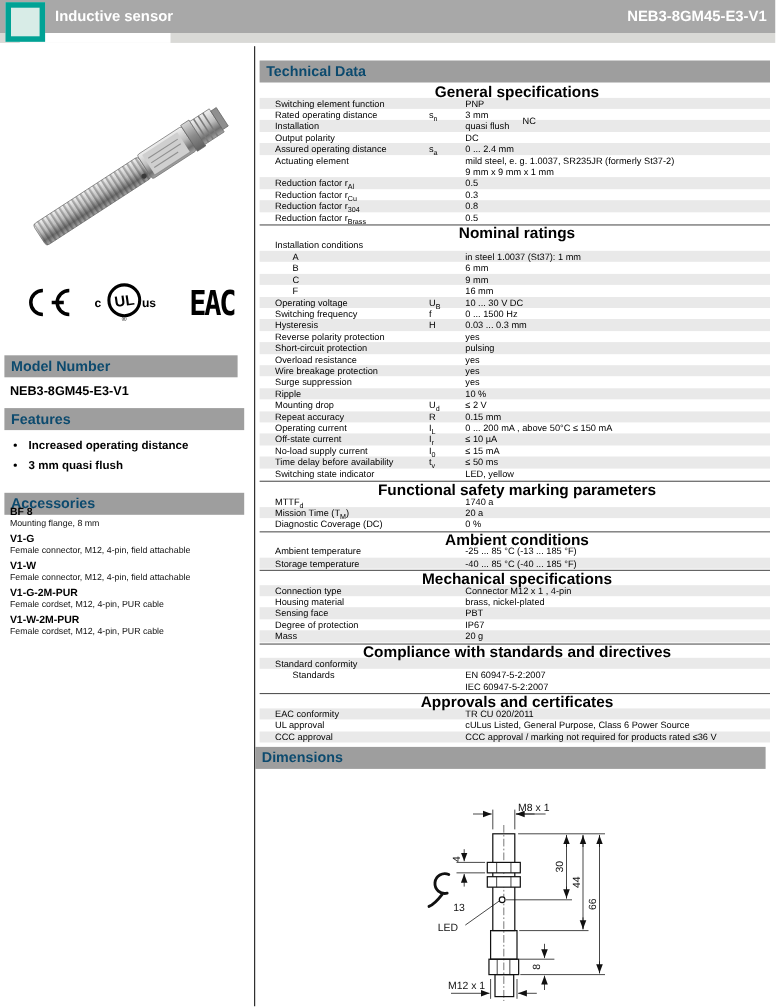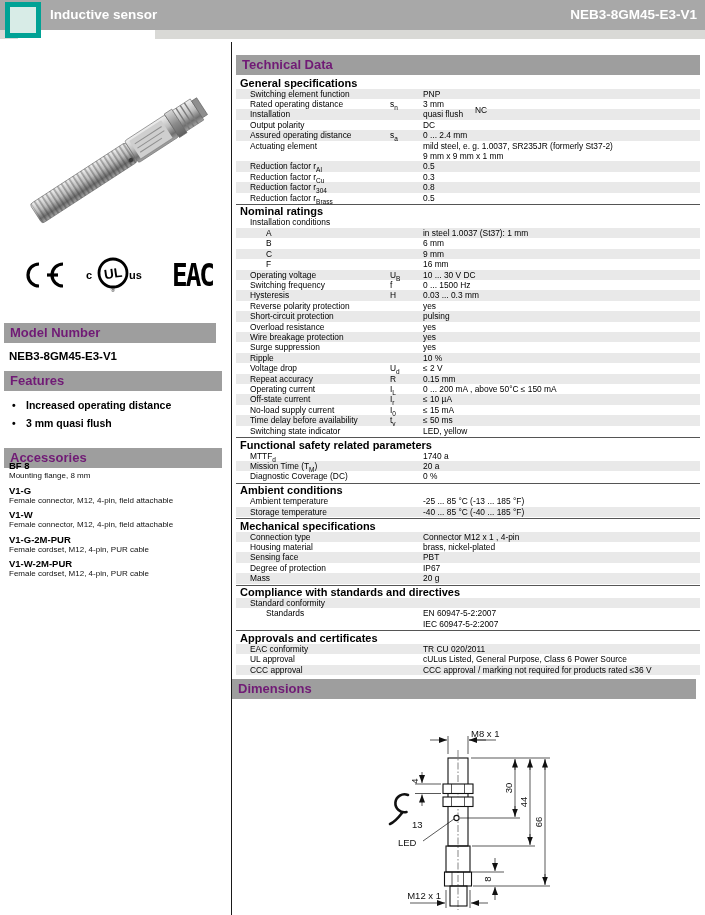--- a/index.html
+++ b/index.html
@@ -12,42 +12,42 @@
   .substrip{position:absolute;left:0;top:30px;width:705px;height:9px;background:#d9d9d6;}
   .substrip-notch{position:absolute;left:18px;top:30px;width:137px;height:9px;background:#ffffff;}
   .logo{position:absolute;left:5px;top:2px;width:36px;height:36px;box-sizing:border-box;
         border:5px solid #00a295;background:#d8ece7;z-index:5;}
   .topbar-title{position:absolute;left:50px;top:0;height:30px;line-height:30px;
         font-size:13.5px;font-weight:bold;color:#fff;}
   .topbar-model{position:absolute;right:8px;top:0;height:30px;line-height:30px;
         font-size:13.5px;font-weight:bold;color:#fff;}
   
   .gbar{position:absolute;background:#9e9e9e;height:20px;line-height:20px;
-        font-weight:bold;font-size:13px;color:#701a75;padding-left:6px;box-sizing:border-box;}
+        font-weight:bold;font-size:13px;color:#0c4a6e;padding-left:6px;box-sizing:border-box;}
   .bar-model{left:4px;top:323px;width:212px;}
   .bar-features{left:4px;top:371px;width:218px;}
   .bar-accessories{left:4px;top:448px;width:218px;}
   .bar-tech{left:236px;top:55px;width:464px;}
   .bar-dims{left:232px;top:679px;width:464px;}
   .divider{position:absolute;left:231px;top:42px;width:1px;height:873px;background:#1a1a1a;}
   
   .photo{position:absolute;left:10px;top:44px;}
   .certs{position:absolute;left:0;top:0;}
   .model-value{position:absolute;left:9px;top:350px;font-size:11.5px;font-weight:bold;}
   .features-list{position:absolute;left:8px;top:396px;margin:0;padding:0;list-style:none;}
   .features-list li{font-size:10.5px;font-weight:bold;line-height:18px;padding-left:18px;position:relative;}
   .features-list li::before{content:"\2022";position:absolute;left:4px;}
   .acc-list{position:absolute;left:9px;top:460px;width:214px;}
   .acc-item{margin-bottom:4px;}
   .acc-name{font-size:9.5px;font-weight:bold;line-height:11px;}
   .acc-desc{font-size:8px;line-height:9.5px;color:#111;}
   
   #techtable{position:absolute;left:236px;top:76px;width:464px;font-size:8.4px;}
-  .t-sec{font-weight:bold;font-size:11px;line-height:10.5px;padding:1.5px 0 0.5px 4px;
-         border-top:1px solid #555;margin-top:1px;}
+  .t-sec{font-weight:bold;font-size:14px;line-height:10.5px;padding:1.5px 0 0.5px 4px;
+         border-top:1px solid #555;margin-top:1px;text-align:center;}
   #techtable .t-sec:first-child{border-top:none;margin-top:0;}
   .t-row{display:flex;min-height:10.4px;line-height:10.4px;}
   .t-row.shade{background:#e9e9e9;}
   .t-label{width:154px;padding-left:14px;box-sizing:border-box;flex:none;}
   .t-row.indent2 .t-label{padding-left:30px;}
   .t-sym{width:33px;flex:none;}
   .t-val{flex:1;position:relative;}
   .t-val2{position:absolute;left:52px;top:16px;}
   sub{font-size:6.5px;line-height:0;}
   
@@ -273,21 +273,21 @@
       <span class="t-label">Surge suppression</span>
       <span class="t-sym"></span>
       <span class="t-val">yes</span>
     </div>
     <div class="t-row shade">
       <span class="t-label">Ripple</span>
       <span class="t-sym"></span>
       <span class="t-val">10 %</span>
     </div>
     <div class="t-row">
-      <span class="t-label">Voltage drop</span>
+      <span class="t-label">Mounting drop</span>
       <span class="t-sym">U<sub>d</sub></span>
       <span class="t-val">≤ 2 V</span>
     </div>
     <div class="t-row shade">
       <span class="t-label">Repeat accuracy</span>
       <span class="t-sym">R</span>
       <span class="t-val">0.15 mm</span>
     </div>
     <div class="t-row">
       <span class="t-label">Operating current</span>
@@ -307,21 +307,21 @@
     <div class="t-row shade">
       <span class="t-label">Time delay before availability</span>
       <span class="t-sym">t<sub>v</sub></span>
       <span class="t-val">≤ 50 ms</span>
     </div>
     <div class="t-row">
       <span class="t-label">Switching state indicator</span>
       <span class="t-sym"></span>
       <span class="t-val">LED, yellow</span>
     </div>
-    <div class="t-sec">Functional safety related parameters</div>
+    <div class="t-sec">Functional safety marking parameters</div>
     <div class="t-row">
       <span class="t-label">MTTF<sub>d</sub></span>
       <span class="t-sym"></span>
       <span class="t-val">1740 a</span>
     </div>
     <div class="t-row shade">
       <span class="t-label">Mission Time (T<sub>M</sub>)</span>
       <span class="t-sym"></span>
       <span class="t-val">20 a</span>
     </div>

